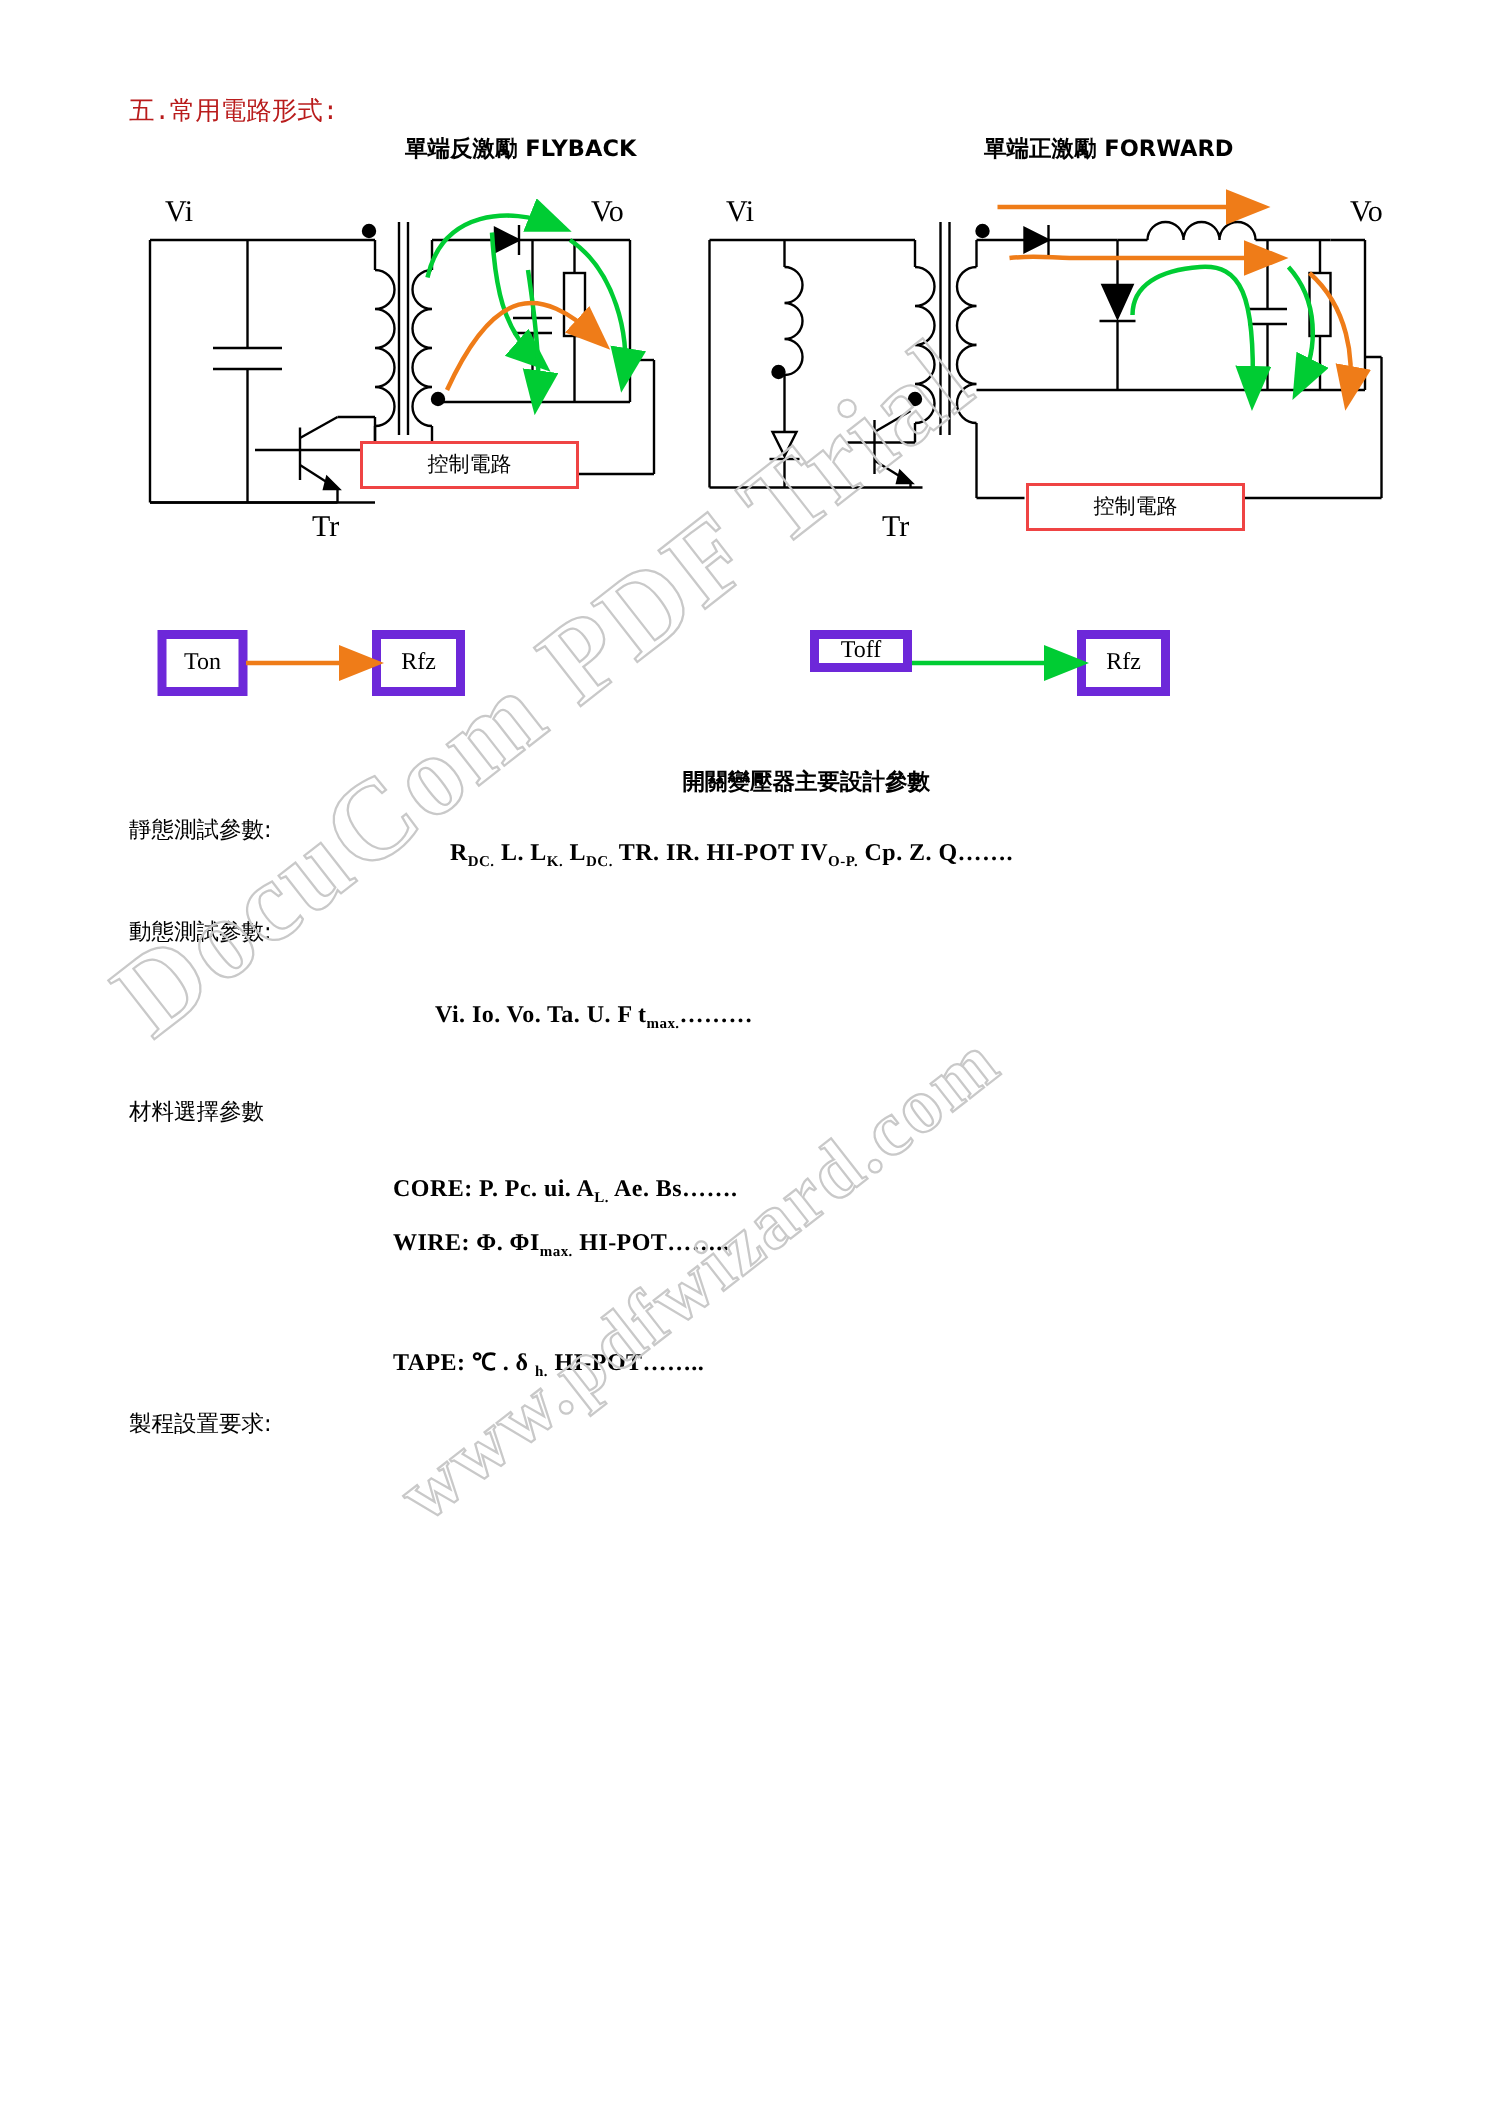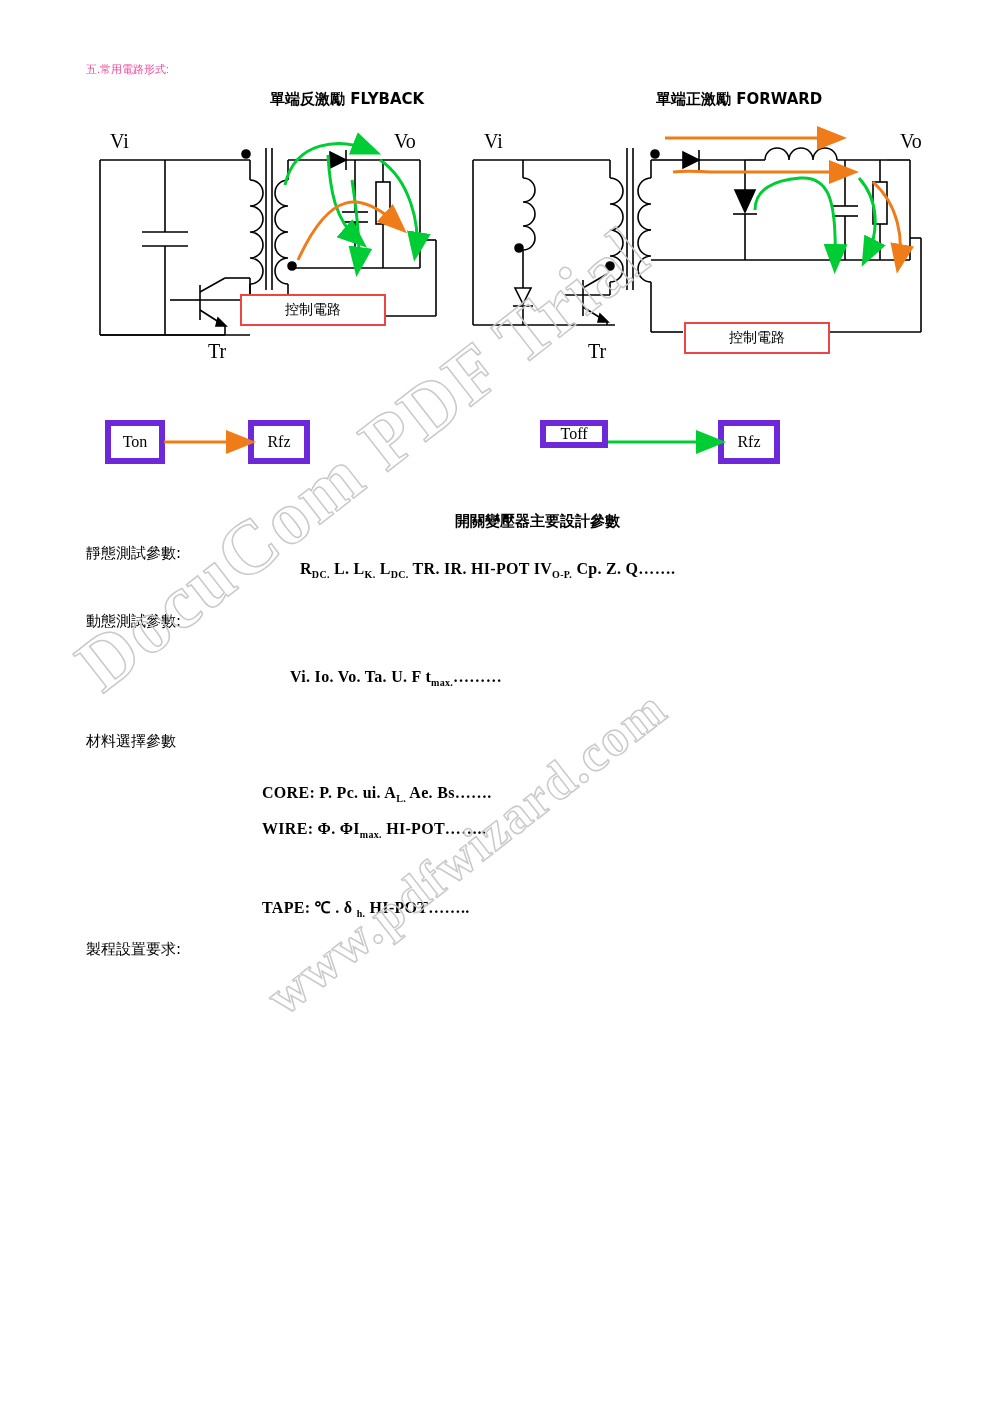--- a/index.html
+++ b/index.html
@@ -16,23 +16,23 @@
     width: 992px;
     height: 1403px;
     overflow: hidden;
     background: #ffffff;
   }
   .abs { position: absolute; }
   .txt { white-space: nowrap; }
 
   
   .heading-cjk {
-    font-family: Liberation Sans, sans-serif;
-    font-size: 11px;
-    color: #ec4899;
+    font-family: Liberation Mono, monospace;
+    font-size: 17px;
+    color: #b91c1c;
   }
   .title-cjk {
     font-family: "DejaVu Sans", sans-serif;
     font-size: 15px;
     font-weight: bold;
   }
   .label-cjk {
     font-family: "DejaVu Sans", sans-serif;
     font-size: 15px;
   }

